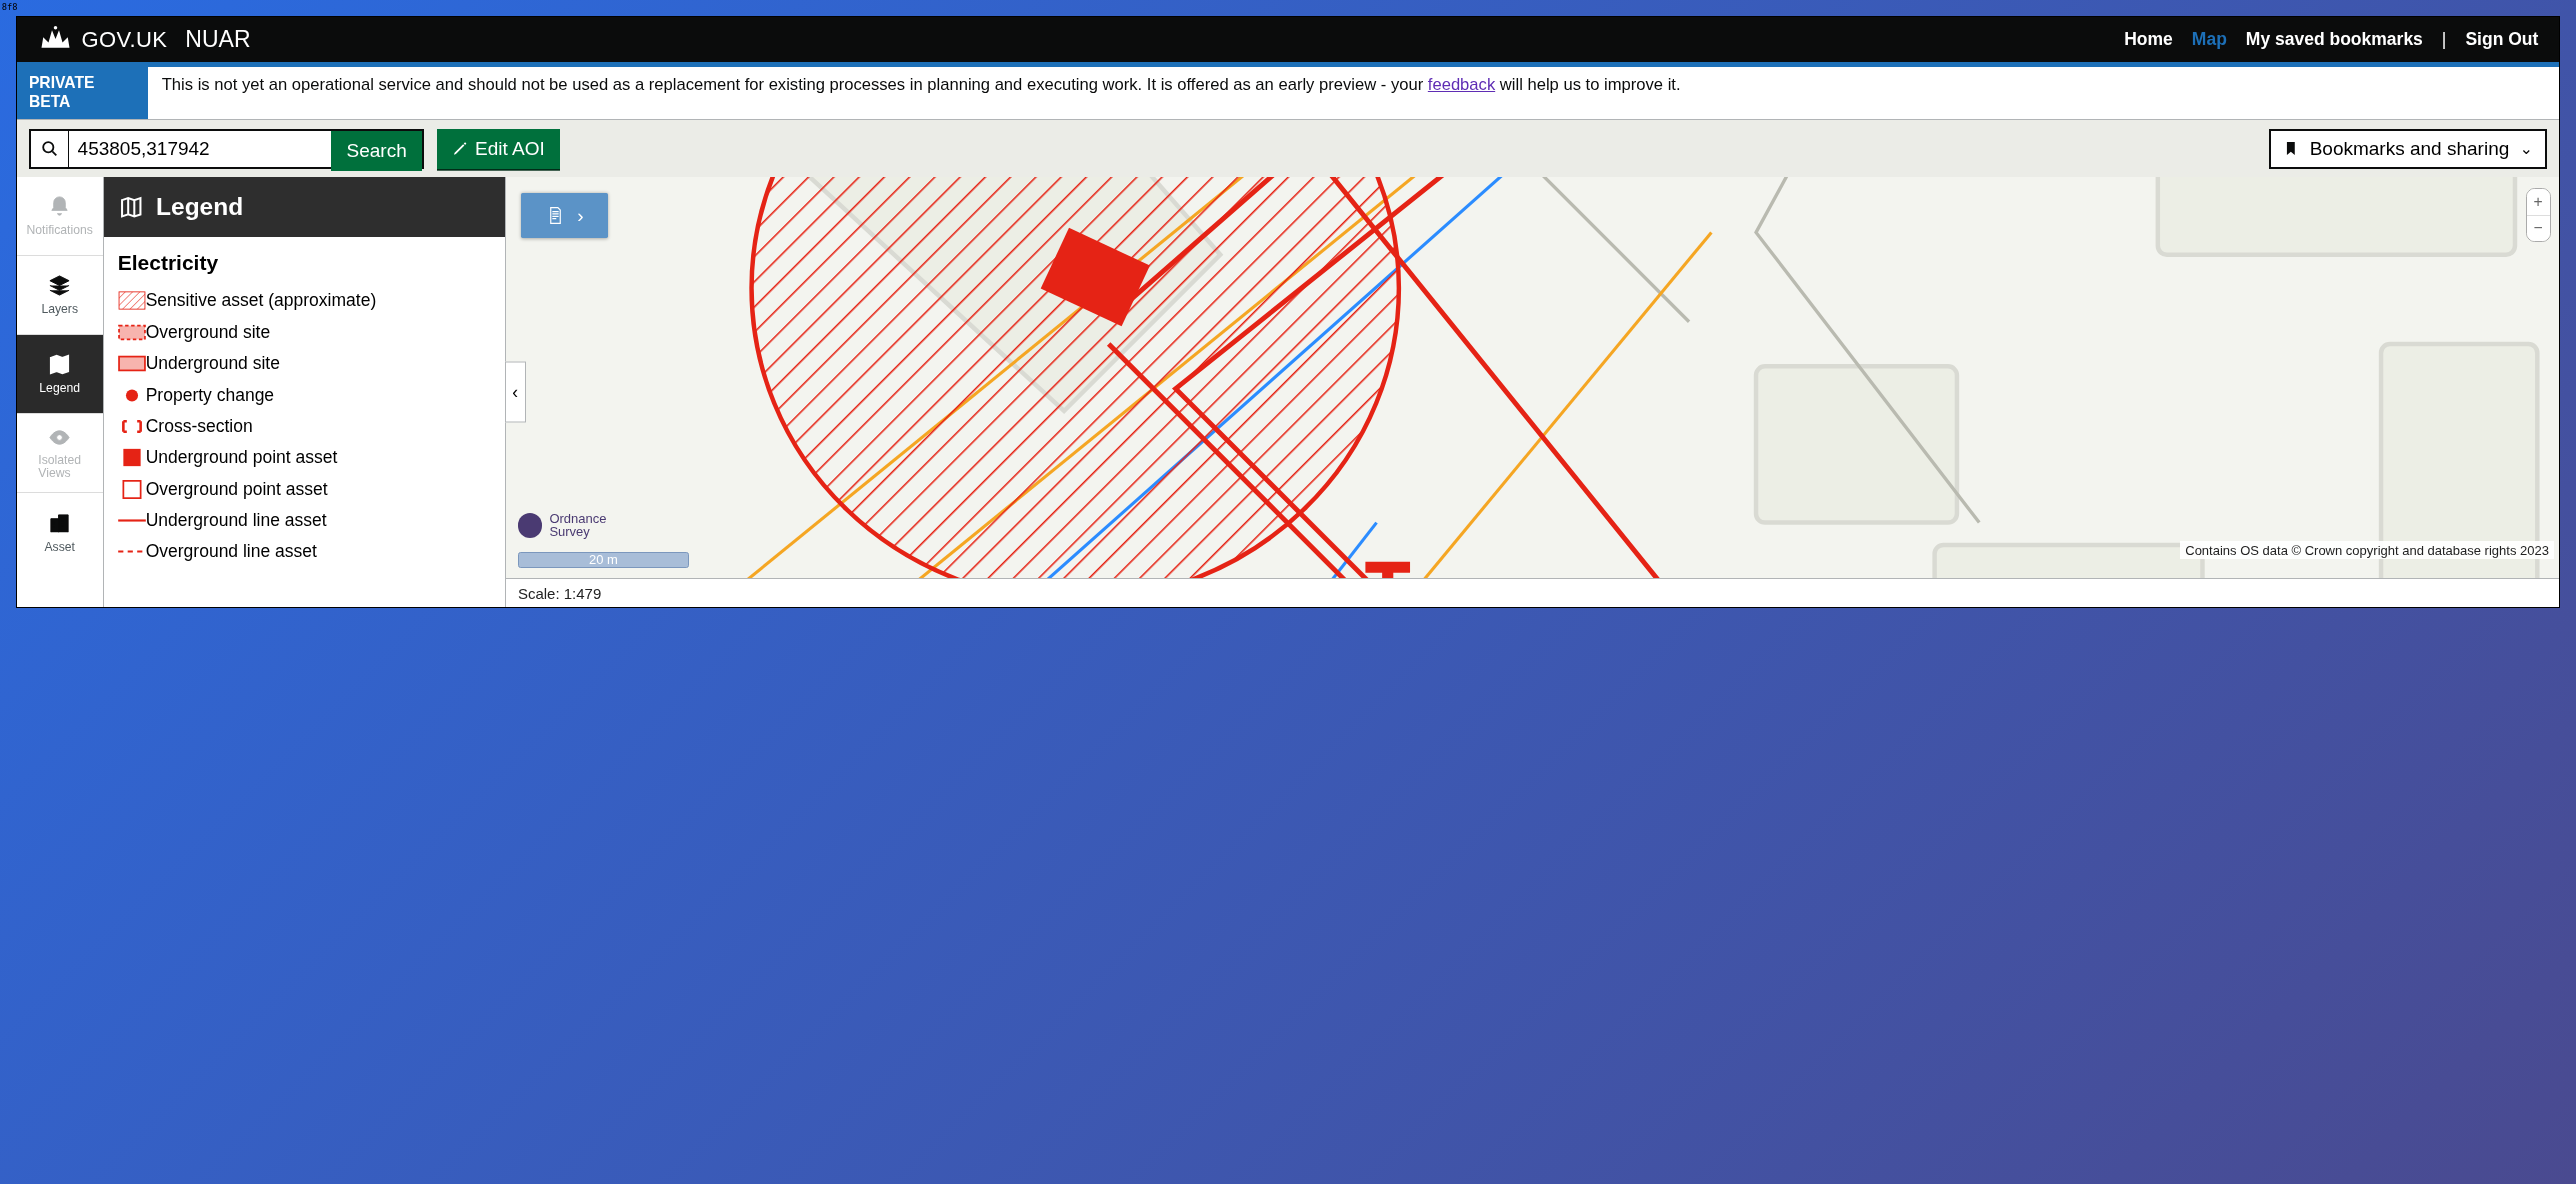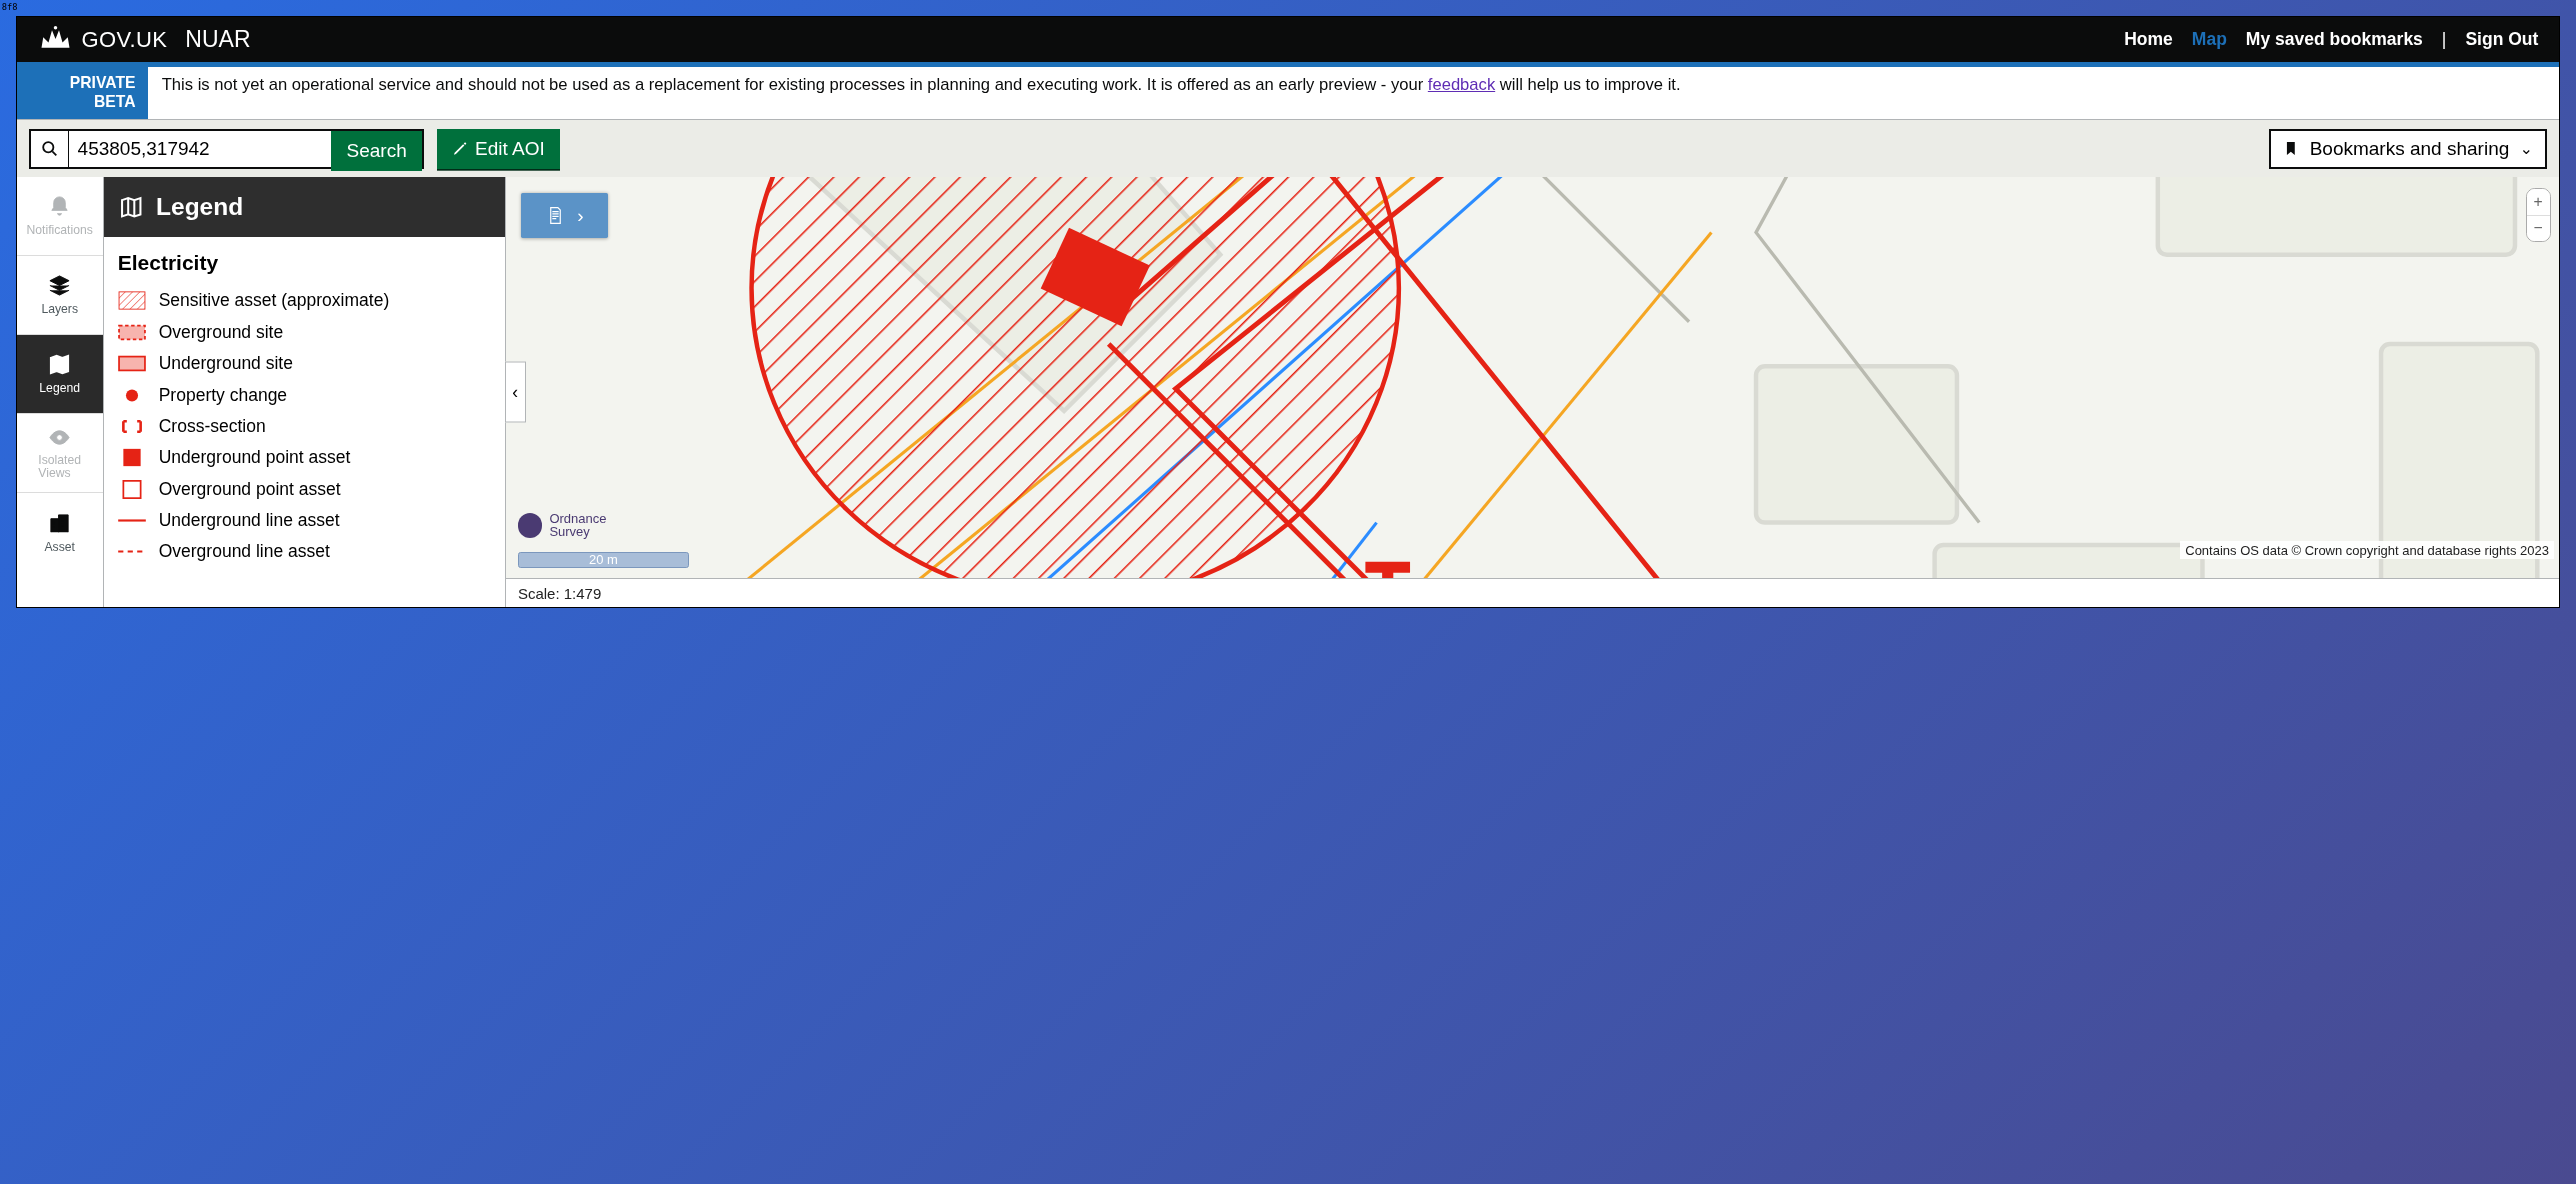--- a/index.html
+++ b/index.html
@@ -43,21 +43,21 @@
   .nav-sep { color:#fff; font-weight:400; }
 
   .blue-strip { height:5.2px; background:#1d70b8; }
 
   
   .beta-row { display:flex; align-items:stretch; background:#fff; border-bottom:0.9px solid #b1b4b6; }
   .beta-tag {
     background:#1d70b8; color:#fff; font-weight:700;
     padding:7px 12.2px; font-size:15.7px; line-height:1.2;
     width:131px;
-    display:flex; flex-direction:column; justify-content:center;text-align:right;
+    display:flex; flex-direction:column; justify-content:center;
   }
   .beta-text { padding:7px 14px; font-size:16.6px; color:#0b0c0c; line-height:1.35; }
   .beta-text a { color:#5f2db4; text-decoration:underline; }
 
   
   .toolbar {
     background:#ebece7;
     padding:8.7px 12.2px;
     display:flex; align-items:center; gap:12.2px;
   }
@@ -114,21 +114,21 @@
     background:#2e2e2e; color:#fff; display:flex; align-items:center;
     gap:12.2px; padding:15.7px 15.7px; font-size:24.5px; font-weight:700;
   }
   .legend-body {
     flex:1; overflow-y:auto; padding:10.5px 14px 17.5px 14px;
   }
   .legend-body::-webkit-scrollbar { width:12.2px; }
   .legend-body::-webkit-scrollbar-track { background:#f1f1f1; }
   .legend-body::-webkit-scrollbar-thumb { background:#c0c0c0; }
   .cat-title { font-size:21px; font-weight:700; margin:3.5px 0 10.5px; }
-  .legend-row { display:flex; align-items:center; gap:13px; font-size:17.5px; padding:5.2px 0; }
+  .legend-row { display:flex; align-items:center; gap:0; font-size:17.5px; padding:5.2px 0; }
   .swatch { width:28px; height:19px; flex-shrink:0; display:flex; align-items:center; justify-content:center; }
 
   .collapse-handle {
     position:absolute; right:-21px; top:50%; transform:translateY(-50%);
     width:21px; height:61px; background:#fff; border:0.9px solid #b1b4b6;
     display:flex; align-items:center; justify-content:center;
     font-size:17.5px; cursor:pointer; z-index:30;
   }
 
   

